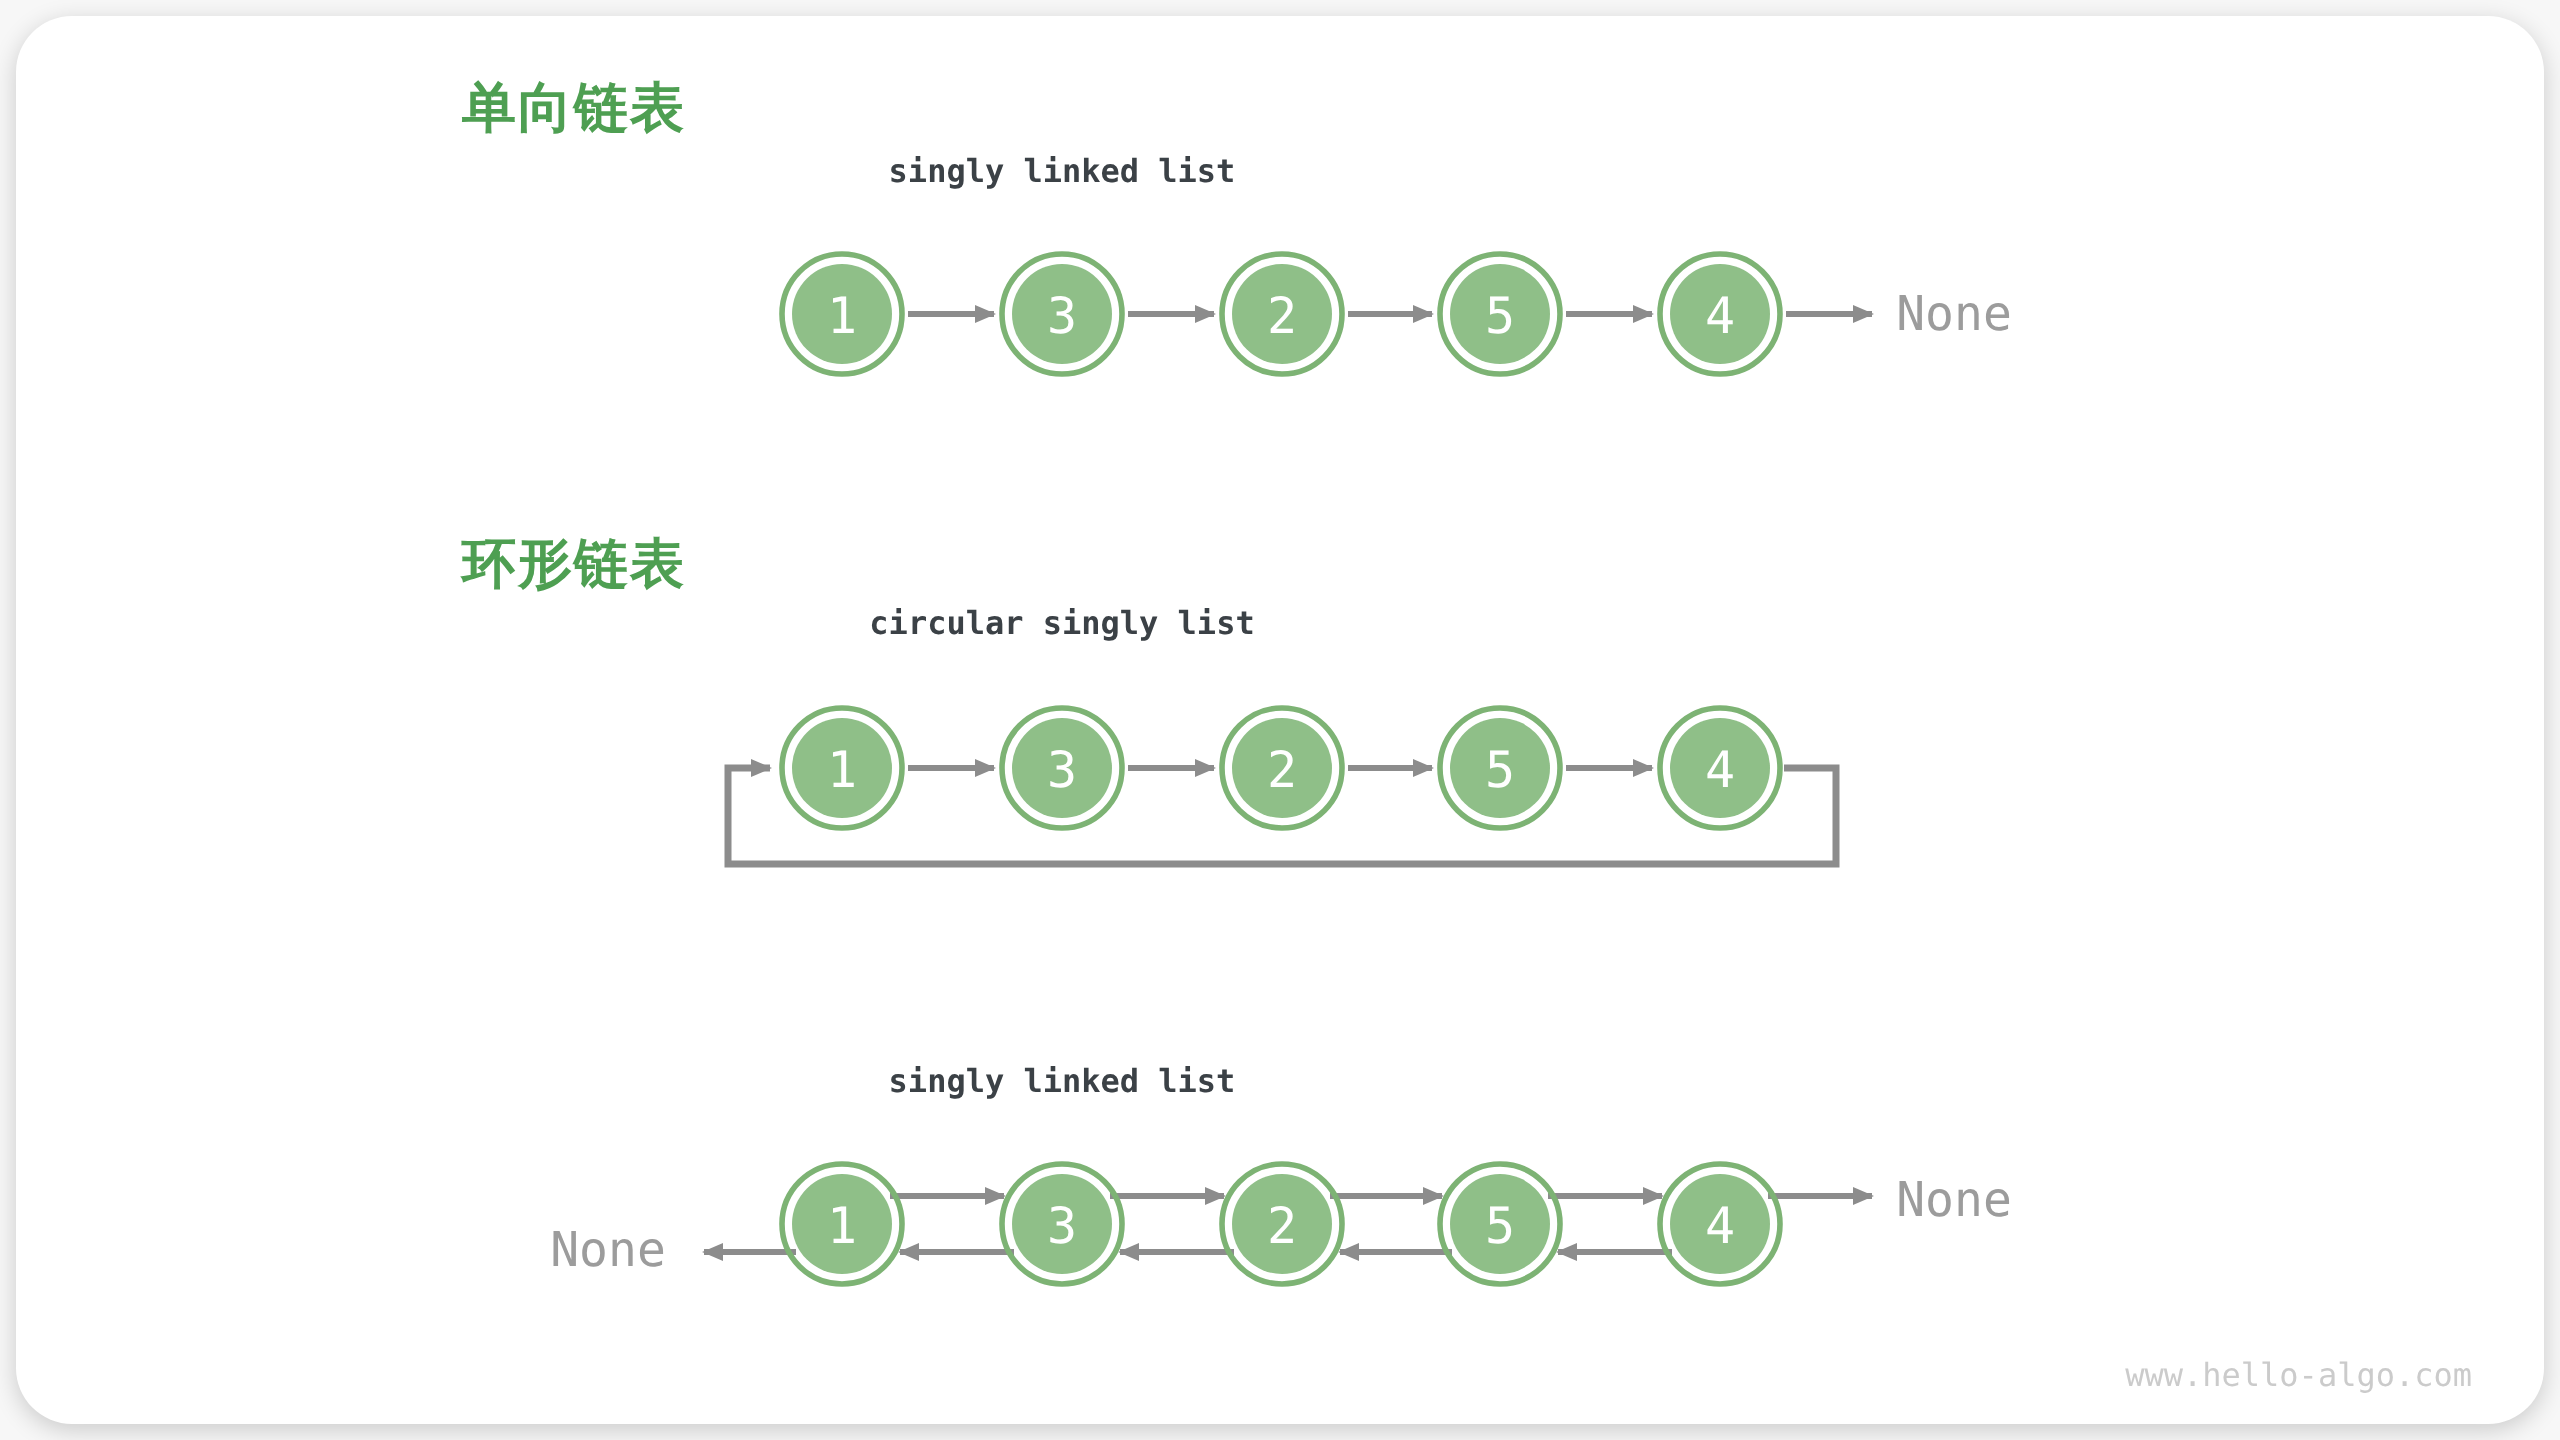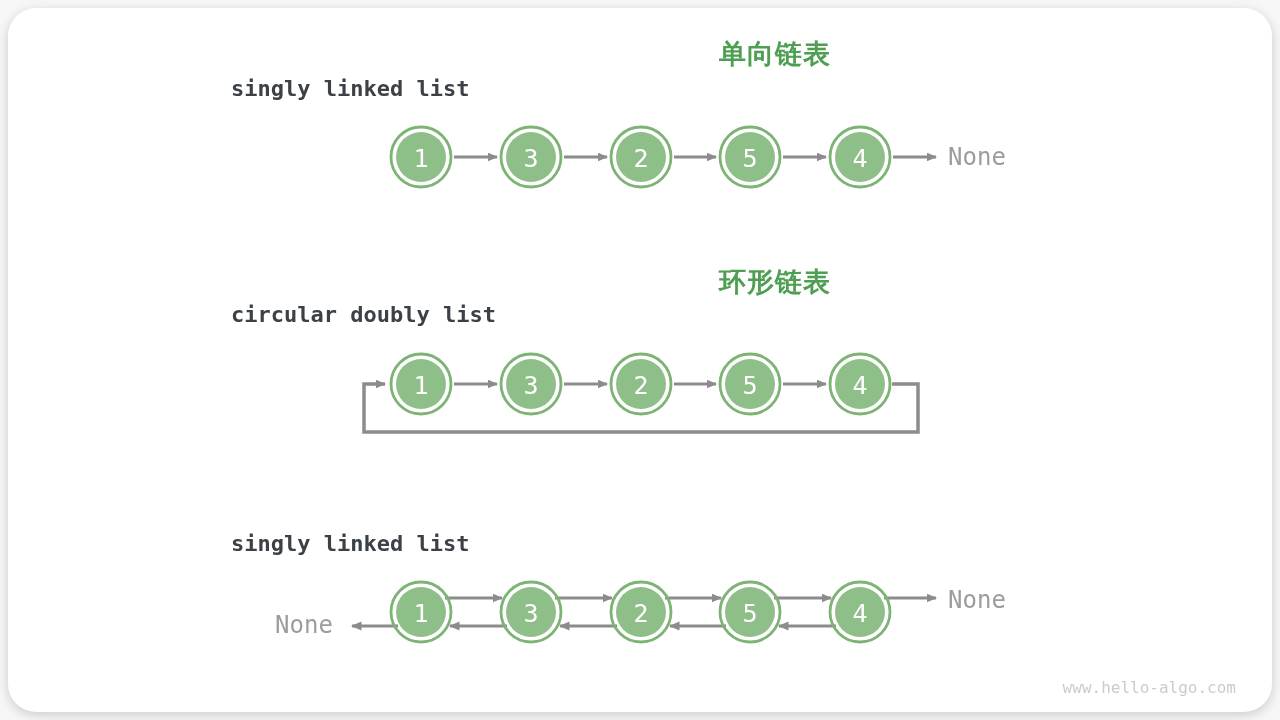--- a/index.html
+++ b/index.html
@@ -28,33 +28,33 @@
     position: absolute;
     left: 0;
     top: 0;
     width: 1280px;
     height: 720px;
   }
   .zh-title {
     position: absolute;
     left: 231px;
     width: 600px;
-    text-align: right;
+    text-align: left;
     font-size: 27px;
     font-weight: 700;
     color: #4E9F52;
     font-family: "DejaVu Sans", "Liberation Sans", sans-serif;
     letter-spacing: 1px;
   }
   .en-subtitle {
     position: absolute;
     left: 231px;
     width: 600px;
-    text-align: left;
-    font-size: 22px;
+    text-align: center;
+    font-size: 16px;
     font-weight: 600;
     color: #3B4146;
     font-family: "DejaVu Sans Mono", "Liberation Mono", monospace;
   }
   .t1 { top: 36px; }
   .s1 { top: 76px; }
   .t2 { top: 264px; font-family: Liberation Serif, serif; }
   .s2 { top: 302px; }
   .t3 { top: 493px; }
   .s3 { top: 531px; }
@@ -70,21 +70,21 @@
 </head>
 <body>
 
 <div class="page">
   <div class="card"></div>
 
   <div class="zh-title t1">单向链表</div>
   <div class="en-subtitle s1">singly linked list</div>
 
   <div class="zh-title t2">环形链表</div>
-  <div class="en-subtitle s2">circular doubly list</div>
+  <div class="en-subtitle s2">circular singly list</div>
 
   <div class="en-subtitle s3">singly linked list</div>
 
   <svg id="diagram" class="diagram-svg" viewBox="0 0 1280 720" xmlns="http://www.w3.org/2000/svg">
       <defs>
         <marker id="ah" markerUnits="userSpaceOnUse" markerWidth="12" markerHeight="10" refX="9.5" refY="4.5" orient="auto">
           <path d="M0,0 L10.5,4.5 L0,9 Z" fill="#8C8C8C"></path>
         </marker>
       </defs>
       <g>

